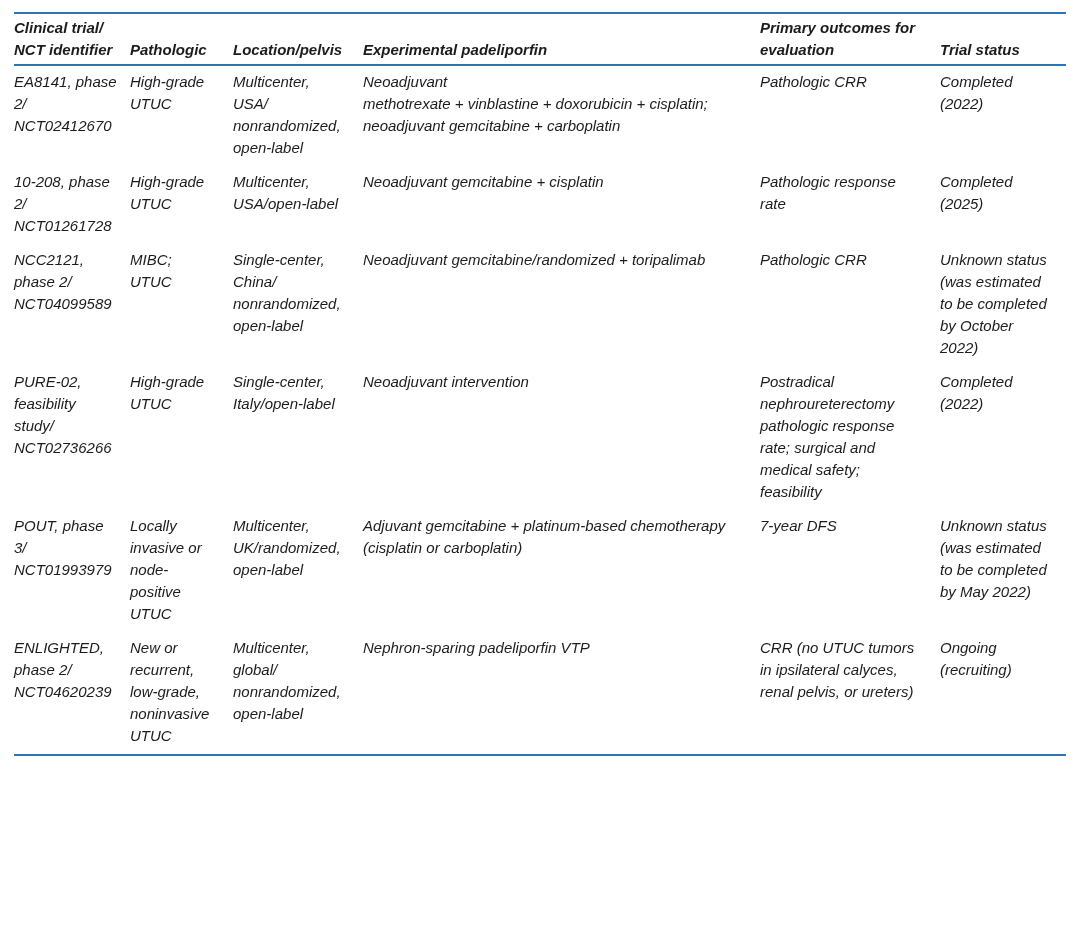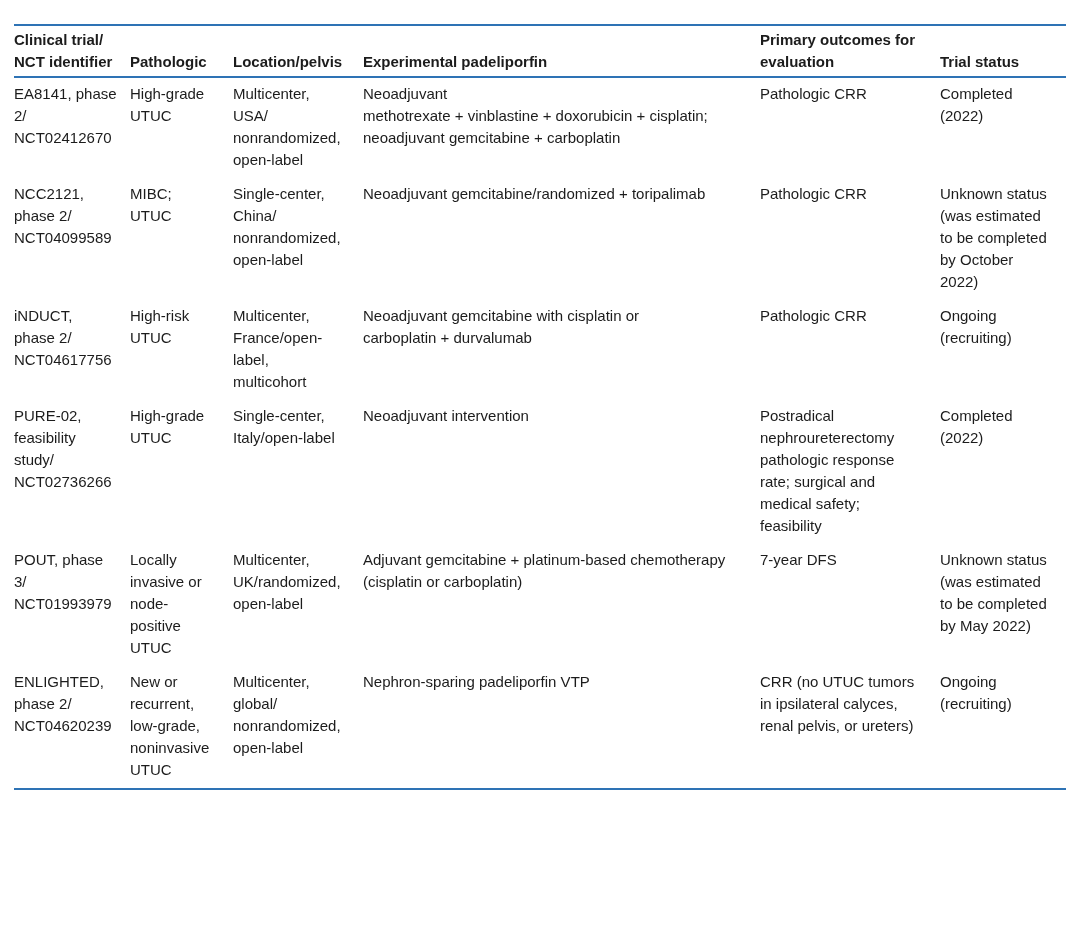--- a/index.html
+++ b/index.html
@@ -5,21 +5,21 @@
   :root{
     --rule-blue:#2e73b5;
     --text:#1c1c1c;
   }
   html,body{margin:0;padding:0;background:#ffffff;}
   body{
     width:1080px;height:940px;overflow:hidden;
     font-family:"Liberation Sans",sans-serif;
     color:var(--text);
   }
-  .page{padding:24px 14px 0 14px;}
+  .page{padding:12px 14px 0 14px;font-style:italic;}
   table.trials{
     width:1052px;
     border-collapse:collapse;
     table-layout:fixed;
     border-top:2px solid var(--rule-blue);
     border-bottom:2.5px solid var(--rule-blue);
   }
   th,td{
     text-align:left;
     font-size:15px;
@@ -75,52 +75,50 @@
 nonrandomized,
 open-label</td>
         <td>Neoadjuvant
 methotrexate + vinblastine + doxorubicin + cisplatin;
 neoadjuvant gemcitabine + carboplatin</td>
         <td>Pathologic CRR</td>
         <td>Completed
 (2022)</td>
       </tr>
       <tr>
+        <td>10-208, phase
+2/
+NCT01261728</td>
+        <td>High-grade
+UTUC</td>
+        <td>Multicenter,
+USA/open-label</td>
+        <td>Neoadjuvant gemcitabine + cisplatin</td>
+        <td>Pathologic response
+rate</td>
+        <td>Completed
+(2025)</td>
+      </tr>
+      <tr>
         <td>NCC2121,
 phase 2/
 NCT04099589</td>
         <td>MIBC;
 UTUC</td>
         <td>Single-center,
 China/
 nonrandomized,
 open-label</td>
         <td>Neoadjuvant gemcitabine/randomized + toripalimab</td>
         <td>Pathologic CRR</td>
         <td>Unknown status
 (was estimated
 to be completed
 by October
 2022)</td>
-      </tr>
-      <tr>
-        <td>iNDUCT,
-phase 2/
-NCT04617756</td>
-        <td>High-risk
-UTUC</td>
-        <td>Multicenter,
-France/open-
-label,
-multicohort</td>
-        <td>Neoadjuvant gemcitabine with cisplatin or
-carboplatin + durvalumab</td>
-        <td>Pathologic CRR</td>
-        <td>Ongoing
-(recruiting)</td>
       </tr>
       <tr>
         <td>PURE-02,
 feasibility
 study/
 NCT02736266</td>
         <td>High-grade
 UTUC</td>
         <td>Single-center,
 Italy/open-label</td>

